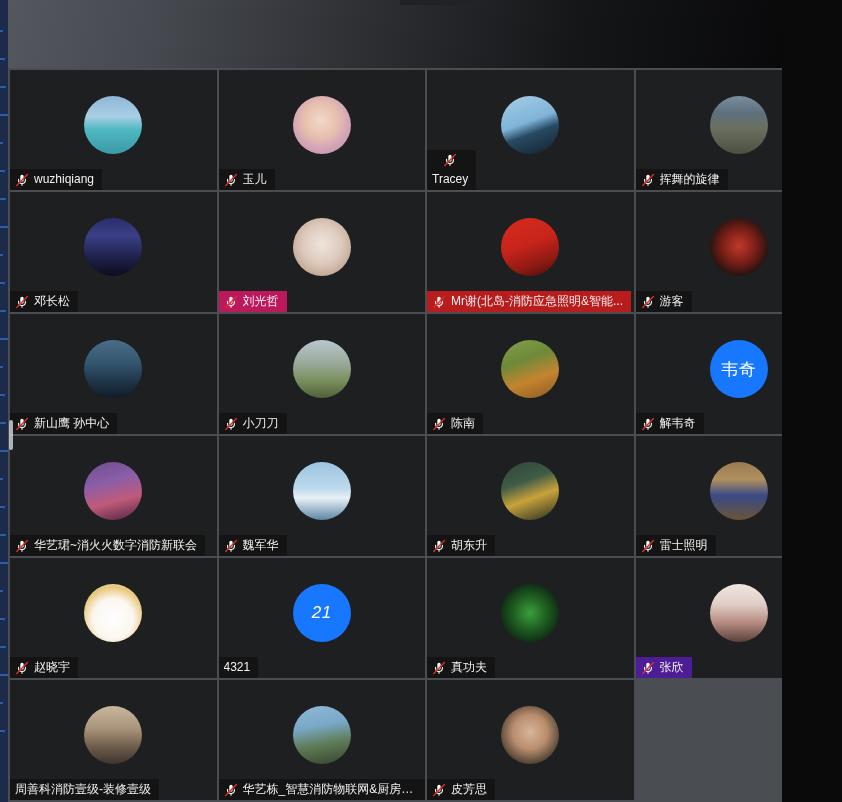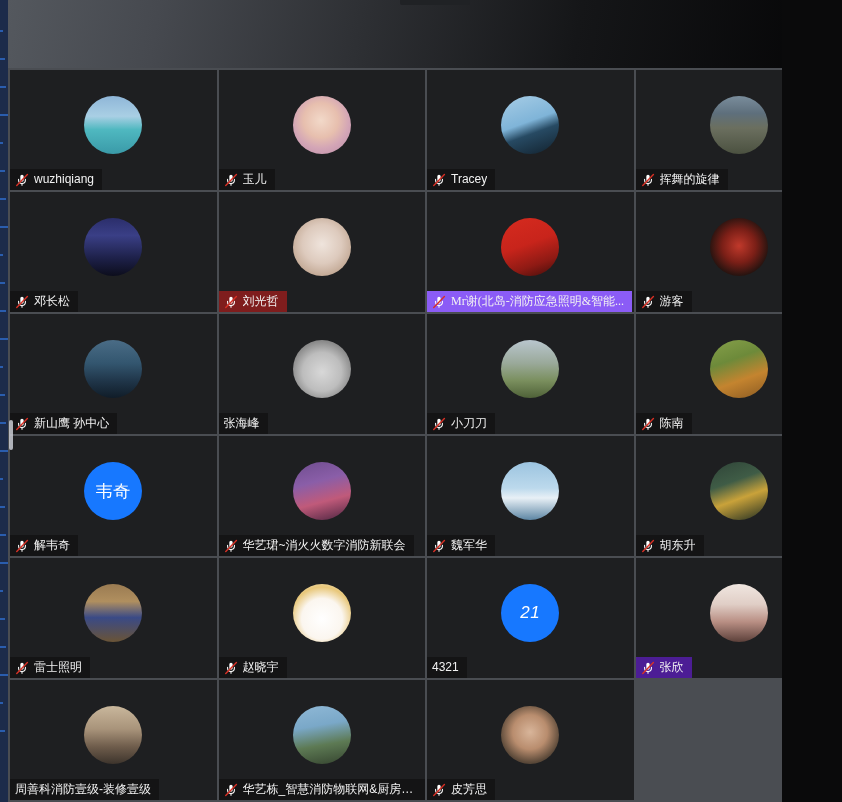--- a/index.html
+++ b/index.html
@@ -215,21 +215,21 @@
             <path d="M8 12v2" stroke="#ffffff" stroke-width="1.25" stroke-linecap="round"></path>
             <path d="M2 14.4 14.2 1.6" stroke="#d93025" stroke-width="1.6" stroke-linecap="round"></path>
           </svg>
           <span class="label">玉儿</span>
         </div>
       </div>
       <div class="tile">
         <div class="avatar">
           <div class="ph" style="background: linear-gradient(160deg, rgb(167, 205, 230) 0%, rgb(127, 180, 216) 45%, rgb(39, 74, 99) 62%, rgb(17, 32, 44) 100%);"></div>
         </div>
-        <div class="nameplate" style="background: rgb(20, 20, 21);">
+        <div class="nameplate" style="background: rgb(20, 20, 21); flex-direction: column;">
           <svg viewBox="0 0 16 16" class="mic-icon">
             <path d="M8 2.1c-1.05 0-1.9.85-1.9 1.9v4c0 1.05.85 1.9 1.9 1.9s1.9-.85 1.9-1.9V4c0-1.05-.85-1.9-1.9-1.9z" fill="#ffffff"></path>
             <path d="M4.1 7.3v.8a3.9 3.9 0 0 0 7.8 0v-.8" stroke="#ffffff" stroke-width="1.25" fill="none" stroke-linecap="round"></path>
             <path d="M8 12v2" stroke="#ffffff" stroke-width="1.25" stroke-linecap="round"></path>
             <path d="M2 14.4 14.2 1.6" stroke="#d93025" stroke-width="1.6" stroke-linecap="round"></path>
           </svg>
           <span class="label">Tracey</span>
         </div>
       </div>
       <div class="tile">
@@ -257,35 +257,35 @@
             <path d="M8 12v2" stroke="#ffffff" stroke-width="1.25" stroke-linecap="round"></path>
             <path d="M2 14.4 14.2 1.6" stroke="#d93025" stroke-width="1.6" stroke-linecap="round"></path>
           </svg>
           <span class="label">邓长松</span>
         </div>
       </div>
       <div class="tile">
         <div class="avatar">
           <div class="ph" style="background: radial-gradient(circle at 50% 45%, rgb(239, 228, 220) 0%, rgb(221, 202, 189) 45%, rgb(194, 168, 148) 75%, rgb(107, 90, 76) 100%);"></div>
         </div>
-        <div class="nameplate" style="background: #7f1d1d;">
+        <div class="nameplate" style="background: #be185d;">
           <svg viewBox="0 0 16 16" class="mic-icon">
             <path d="M8 2.1c-1.05 0-1.9.85-1.9 1.9v4c0 1.05.85 1.9 1.9 1.9s1.9-.85 1.9-1.9V4c0-1.05-.85-1.9-1.9-1.9z" fill="#ffffff"></path>
             <path d="M4.1 7.3v.8a3.9 3.9 0 0 0 7.8 0v-.8" stroke="#ffffff" stroke-width="1.25" fill="none" stroke-linecap="round"></path>
             <path d="M8 12v2" stroke="#ffffff" stroke-width="1.25" stroke-linecap="round"></path>
             <path d="M2 14.4 14.2 1.6" stroke="#d93025" stroke-width="1.6" stroke-linecap="round"></path>
           </svg>
           <span class="label">刘光哲</span>
         </div>
       </div>
       <div class="tile">
         <div class="avatar">
           <div class="ph" style="background: linear-gradient(160deg, rgb(214, 43, 31) 0%, rgb(200, 36, 27) 45%, rgb(142, 26, 20) 75%, rgb(62, 13, 10) 100%);"></div>
         </div>
-        <div class="nameplate" style="background: #8b5cf6; font-family: Liberation Serif, serif;">
+        <div class="nameplate" style="background: #b91c1c;">
           <svg viewBox="0 0 16 16" class="mic-icon">
             <path d="M8 2.1c-1.05 0-1.9.85-1.9 1.9v4c0 1.05.85 1.9 1.9 1.9s1.9-.85 1.9-1.9V4c0-1.05-.85-1.9-1.9-1.9z" fill="#ffffff"></path>
             <path d="M4.1 7.3v.8a3.9 3.9 0 0 0 7.8 0v-.8" stroke="#ffffff" stroke-width="1.25" fill="none" stroke-linecap="round"></path>
             <path d="M8 12v2" stroke="#ffffff" stroke-width="1.25" stroke-linecap="round"></path>
             <path d="M2 14.4 14.2 1.6" stroke="#d93025" stroke-width="1.6" stroke-linecap="round"></path>
           </svg>
           <span class="label">Mr谢(北岛-消防应急照明&amp;智能...</span>
         </div>
       </div>
       <div class="tile">
@@ -311,28 +311,20 @@
             <path d="M8 2.1c-1.05 0-1.9.85-1.9 1.9v4c0 1.05.85 1.9 1.9 1.9s1.9-.85 1.9-1.9V4c0-1.05-.85-1.9-1.9-1.9z" fill="#ffffff"></path>
             <path d="M4.1 7.3v.8a3.9 3.9 0 0 0 7.8 0v-.8" stroke="#ffffff" stroke-width="1.25" fill="none" stroke-linecap="round"></path>
             <path d="M8 12v2" stroke="#ffffff" stroke-width="1.25" stroke-linecap="round"></path>
             <path d="M2 14.4 14.2 1.6" stroke="#d93025" stroke-width="1.6" stroke-linecap="round"></path>
           </svg>
           <span class="label">新山鹰 孙中心</span>
         </div>
       </div>
       <div class="tile">
         <div class="avatar">
-          <div class="ph" style="background: radial-gradient(circle at 50% 55%, rgb(216, 216, 216) 0%, rgb(189, 189, 189) 45%, rgb(140, 140, 140) 70%, rgb(111, 111, 111) 100%);"></div>
-        </div>
-        <div class="nameplate" style="background: rgb(20, 20, 21);">
-          <span class="label">张海峰</span>
-        </div>
-      </div>
-      <div class="tile">
-        <div class="avatar">
           <div class="ph" style="background: linear-gradient(rgb(185, 198, 206) 0%, rgb(154, 169, 154) 40%, rgb(122, 143, 94) 70%, rgb(79, 97, 56) 100%);"></div>
         </div>
         <div class="nameplate" style="background: rgb(20, 20, 21);">
           <svg viewBox="0 0 16 16" class="mic-icon">
             <path d="M8 2.1c-1.05 0-1.9.85-1.9 1.9v4c0 1.05.85 1.9 1.9 1.9s1.9-.85 1.9-1.9V4c0-1.05-.85-1.9-1.9-1.9z" fill="#ffffff"></path>
             <path d="M4.1 7.3v.8a3.9 3.9 0 0 0 7.8 0v-.8" stroke="#ffffff" stroke-width="1.25" fill="none" stroke-linecap="round"></path>
             <path d="M8 12v2" stroke="#ffffff" stroke-width="1.25" stroke-linecap="round"></path>
             <path d="M2 14.4 14.2 1.6" stroke="#d93025" stroke-width="1.6" stroke-linecap="round"></path>
           </svg>
           <span class="label">小刀刀</span>
@@ -431,20 +423,34 @@
             <path d="M8 12v2" stroke="#ffffff" stroke-width="1.25" stroke-linecap="round"></path>
             <path d="M2 14.4 14.2 1.6" stroke="#d93025" stroke-width="1.6" stroke-linecap="round"></path>
           </svg>
           <span class="label">赵晓宇</span>
         </div>
       </div>
       <div class="tile">
         <div class="avatar text-avatar" style="background: rgb(23, 120, 255); font-style: italic;">21</div>
         <div class="nameplate" style="background: rgb(20, 20, 21);">
           <span class="label">4321</span>
+        </div>
+      </div>
+      <div class="tile">
+        <div class="avatar">
+          <div class="ph" style="background: radial-gradient(circle, rgb(57, 160, 58) 0%, rgb(31, 95, 34) 40%, rgb(14, 42, 18) 75%, rgb(5, 13, 6) 100%);"></div>
+        </div>
+        <div class="nameplate" style="background: rgb(20, 20, 21);">
+          <svg viewBox="0 0 16 16" class="mic-icon">
+            <path d="M8 2.1c-1.05 0-1.9.85-1.9 1.9v4c0 1.05.85 1.9 1.9 1.9s1.9-.85 1.9-1.9V4c0-1.05-.85-1.9-1.9-1.9z" fill="#ffffff"></path>
+            <path d="M4.1 7.3v.8a3.9 3.9 0 0 0 7.8 0v-.8" stroke="#ffffff" stroke-width="1.25" fill="none" stroke-linecap="round"></path>
+            <path d="M8 12v2" stroke="#ffffff" stroke-width="1.25" stroke-linecap="round"></path>
+            <path d="M2 14.4 14.2 1.6" stroke="#d93025" stroke-width="1.6" stroke-linecap="round"></path>
+          </svg>
+          <span class="label">真功夫</span>
         </div>
       </div>
       <div class="tile">
         <div class="avatar">
           <div class="ph" style="background: linear-gradient(rgb(240, 230, 224) 0%, rgb(224, 206, 198) 35%, rgb(185, 143, 132) 65%, rgb(92, 64, 58) 100%);"></div>
         </div>
         <div class="nameplate" style="background: #4c1d95;">
           <svg viewBox="0 0 16 16" class="mic-icon">
             <path d="M8 2.1c-1.05 0-1.9.85-1.9 1.9v4c0 1.05.85 1.9 1.9 1.9s1.9-.85 1.9-1.9V4c0-1.05-.85-1.9-1.9-1.9z" fill="#ffffff"></path>
             <path d="M4.1 7.3v.8a3.9 3.9 0 0 0 7.8 0v-.8" stroke="#ffffff" stroke-width="1.25" fill="none" stroke-linecap="round"></path>

